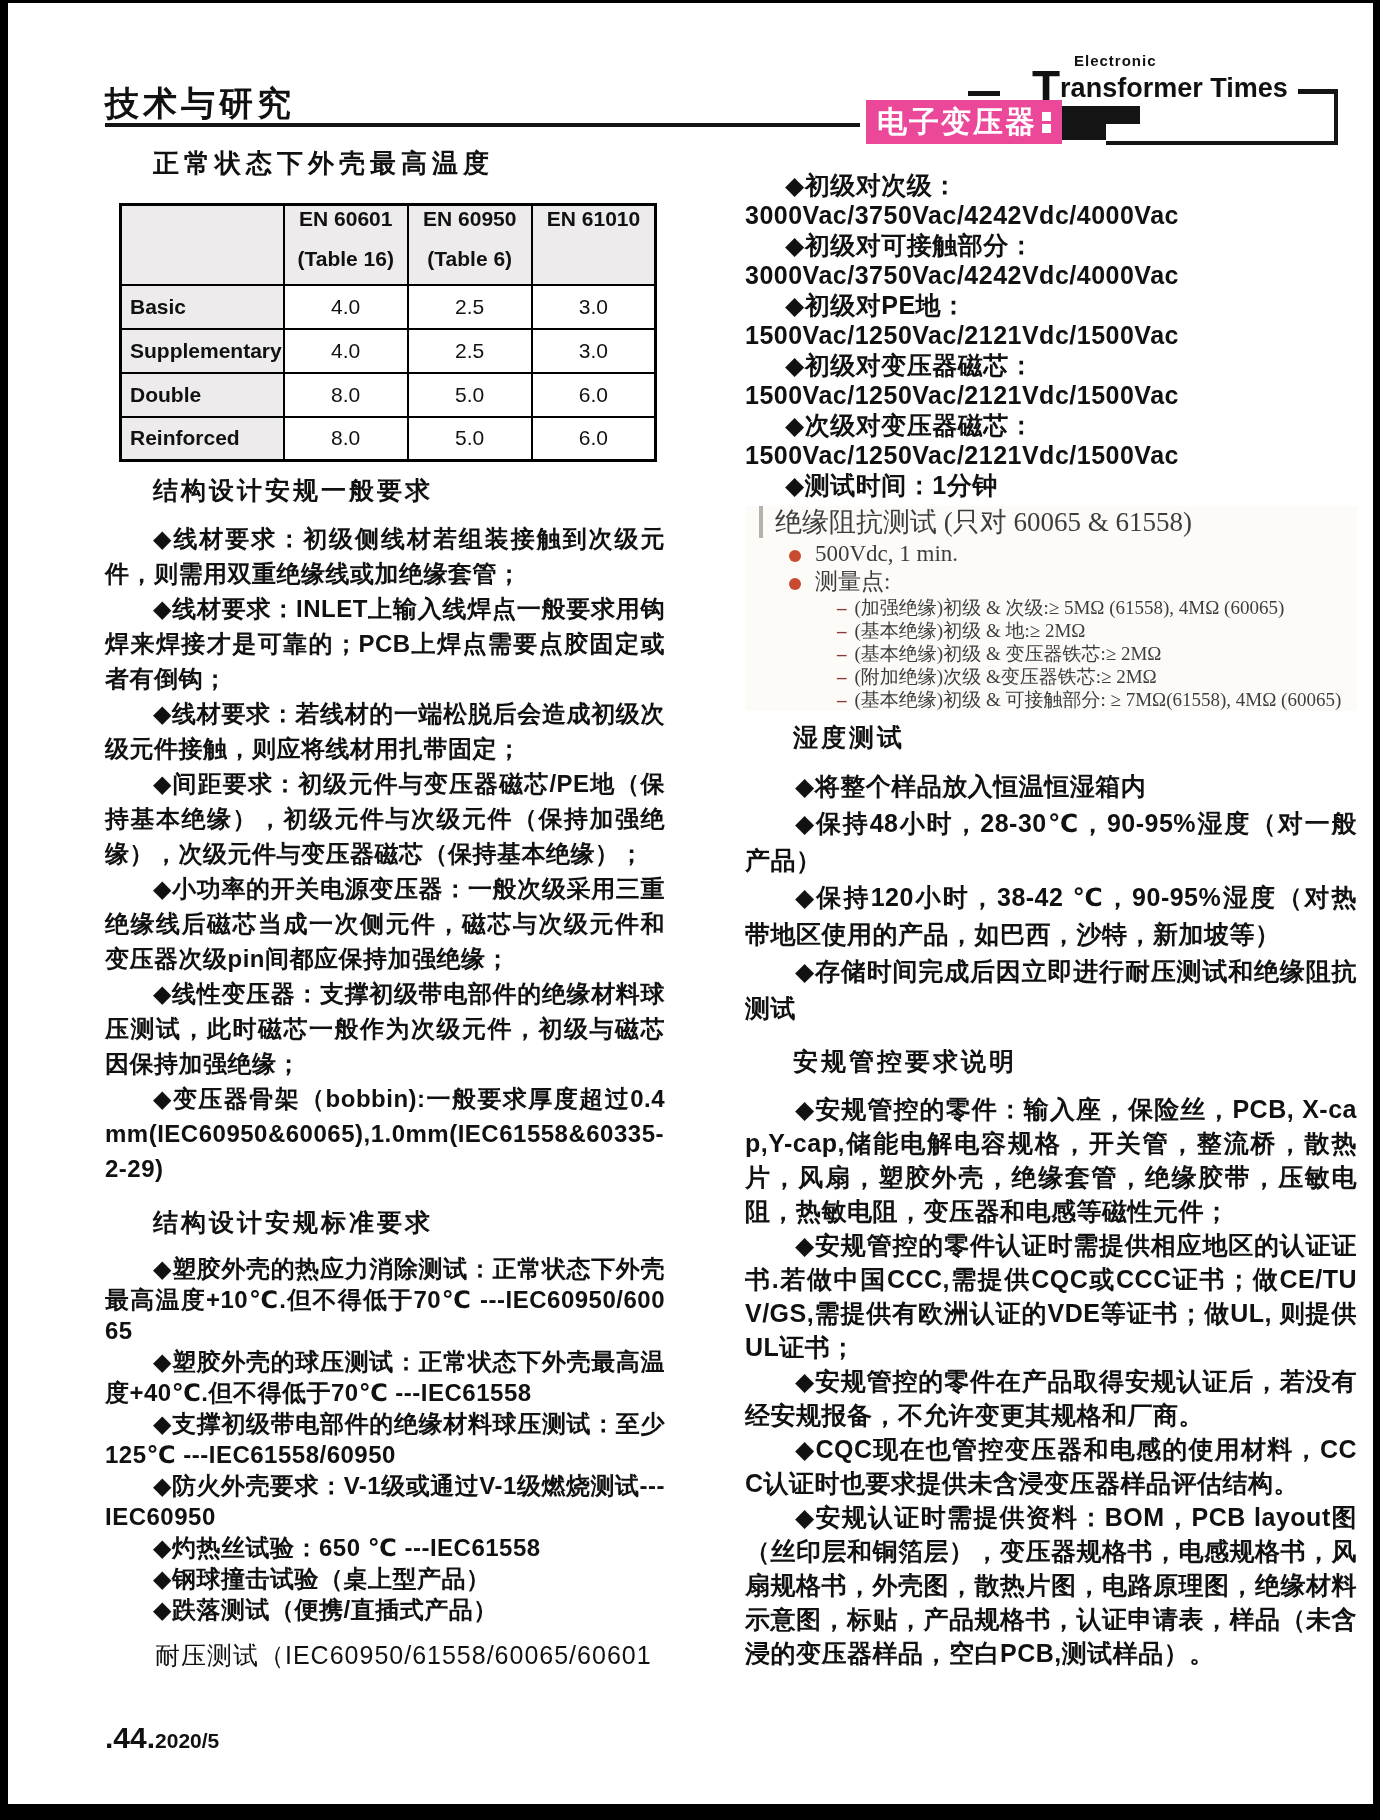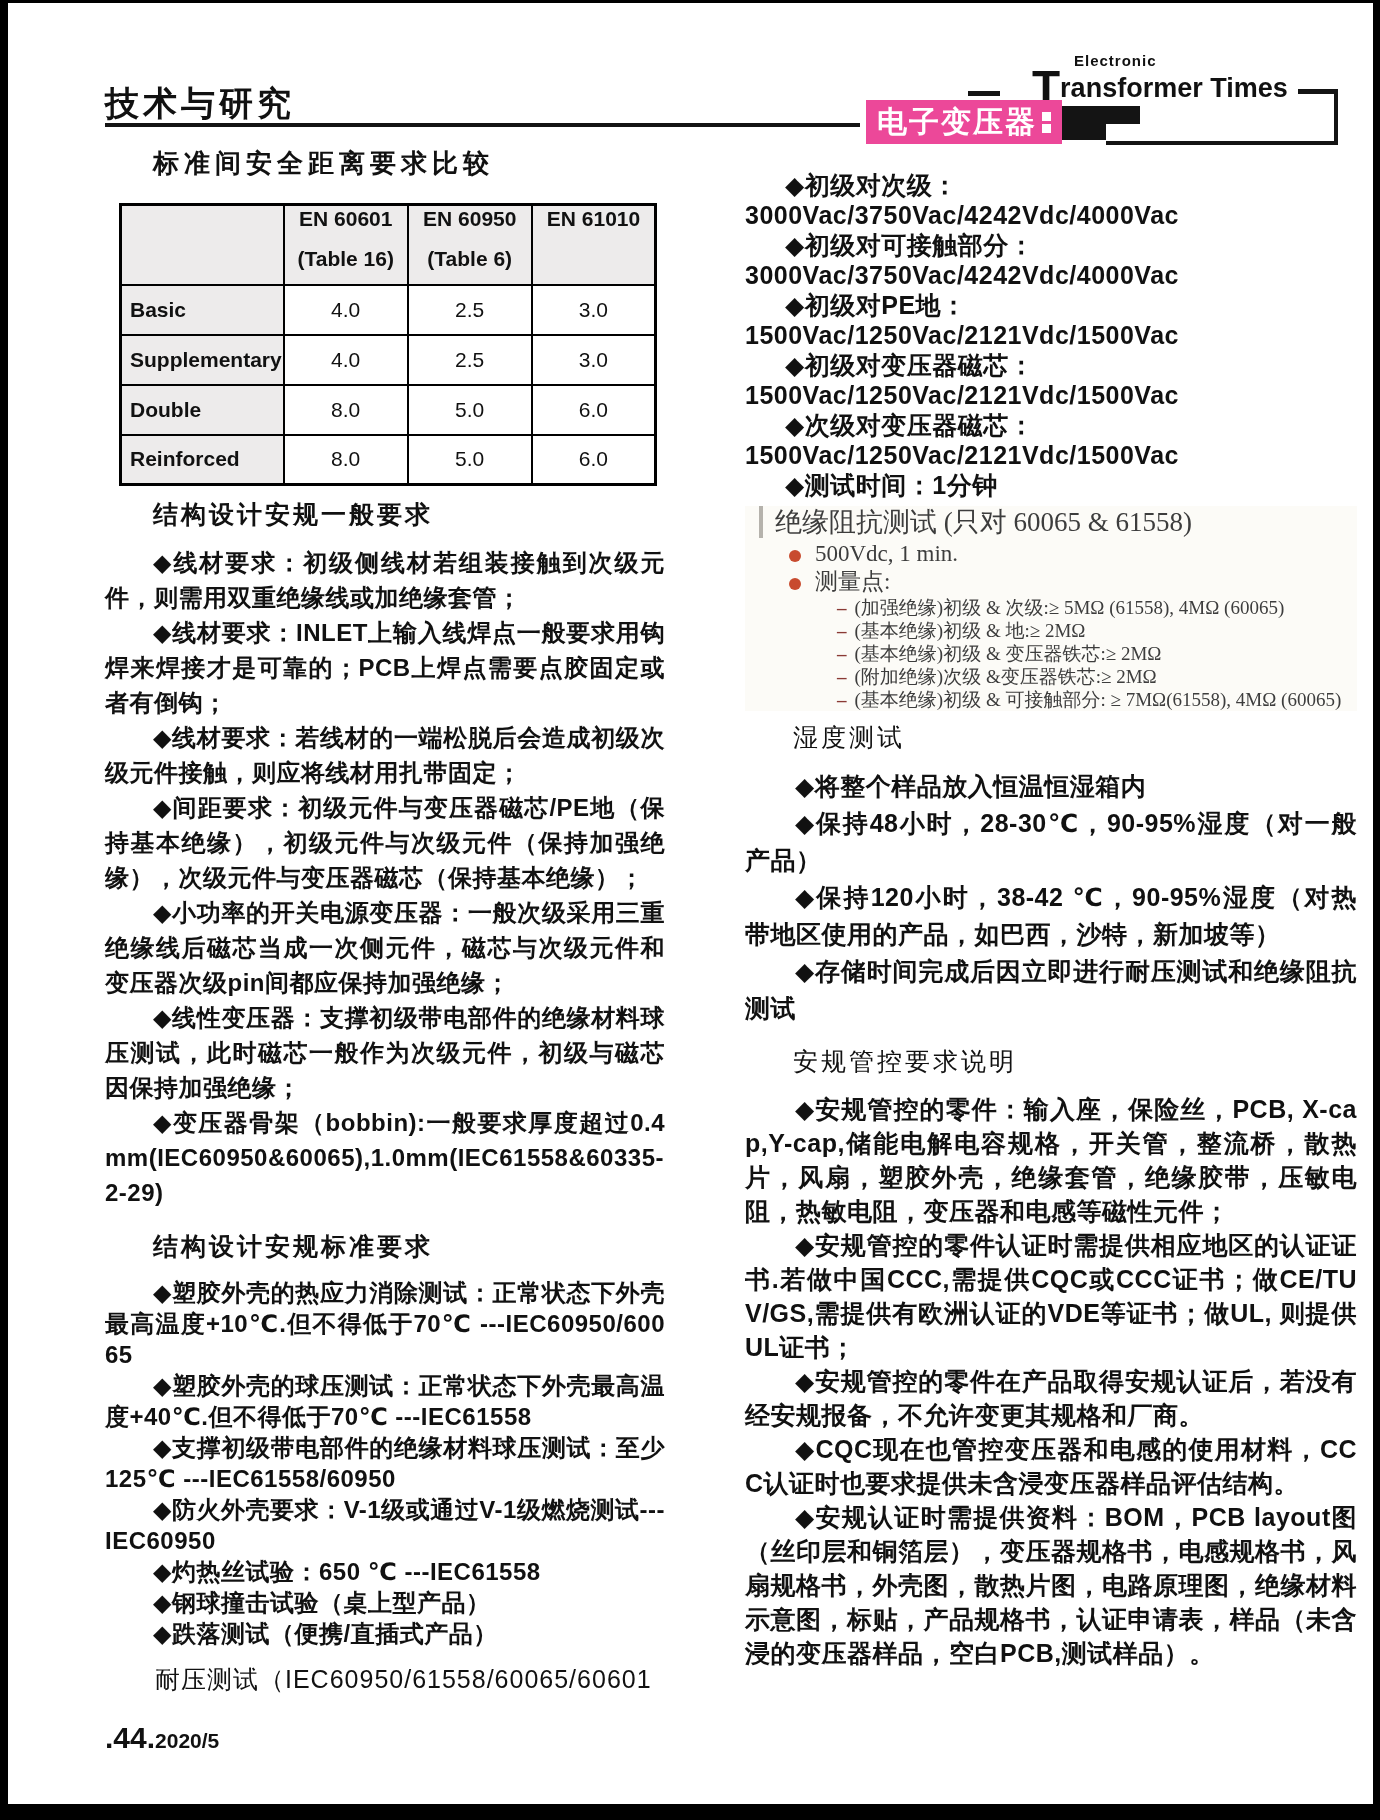--- a/index.html
+++ b/index.html
@@ -38,21 +38,21 @@
   
   .col-left{position:absolute;left:97px;top:127px;width:560px;}
   .col-right{position:absolute;left:737px;top:127px;width:612px;}
   
   .table-title{margin:16px 0 0 48px;font-size:26px;font-weight:800;letter-spacing:5px;}
   table.sd{border-collapse:collapse;margin:22px 0 0 14px;border:3px solid #000;}
   table.sd th,table.sd td{border:2px solid #000;box-sizing:border-box;}
   table.sd th{width:124px;height:80px;background:#edebeb;font-size:21px;font-weight:700;vertical-align:top;}
   table.sd th.c0{width:120px;}
   .thl1{margin-bottom:16px;}
-  table.sd td{height:50px;font-size:21px;}
+  table.sd td{height:44px;font-size:21px;}
   td.rowlabel{background:#edebeb;font-weight:800;text-align:left;padding-left:8px;}
   td.cell{background:#fff;text-align:center;font-weight:500;}
   
   .sec-heading{font-size:25px;font-weight:800;letter-spacing:3px;margin:12px 0 14px 48px;}
   .para{font-size:24px;line-height:35px;font-weight:700;text-align:justify;
         text-indent:2em;margin:0;letter-spacing:0.5px;word-break:break-all;}
   .std .para{line-height:31px;}
   .hipot-line{font-size:25px;font-weight:400;margin:14px 0 0 0;text-indent:2em;letter-spacing:1px;}
   
   .ws{margin-top:40px;}
@@ -60,21 +60,21 @@
   .ws .lbl{text-indent:1.6em;}
   
   .slide{margin-top:6px;font-family:"Liberation Serif","DejaVu Serif",serif;color:#3d3d3d;background:#fcfbf7;}
   .slide-title{font-size:27px;line-height:32px;margin:0 0 0 14px;padding-left:12px;border-left:4px solid #b5b2ac;}
   .slide-b{display:flex;align-items:flex-start;margin:4px 0 0 44px;}
   .slide-b .dot{flex:0 0 12px;width:12px;height:12px;border-radius:50%;background:#c84b2f;margin:8px 14px 0 0;}
   .slide-b p{margin:0;font-size:23px;line-height:24px;}
   .slide-points{margin:2px 0 0 92px;}
   .slide-points p{margin:0;font-size:19px;line-height:23px;padding-left:22px;text-indent:-22px;}
   .slide-points p::before{content:"\2013";color:#8a3a35;font-weight:700;margin-right:8px;}
-  .r-heading{font-size:25px;font-weight:400;letter-spacing:3px;margin:10px 0 14px 48px;}
+  .r-heading{font-size:25px;font-weight:700;letter-spacing:3px;margin:10px 0 14px 48px;}
   .hum .para,.ctrl .para{font-size:25px;letter-spacing:0.5px;}
   .hum .para{line-height:37px;}
   .ctrl .para{line-height:34px;}
   .hum{margin-top:4px;}
   
   .page-footer{position:absolute;left:97px;top:1718px;font-weight:800;}
   .page-footer .pn{font-size:30px;}
   .page-footer .issue{font-size:21px;}
 </style>
 </head>
@@ -98,21 +98,21 @@
     <span class="logo-cn-mark">
         <i></i>
         <i></i>
       </span>
   </div>
   <span class="logo-step1"></span>
   <span class="logo-step2"></span>
 
   <div class="col-left">
 
-    <div class="table-title">标准间安全距离要求比较</div>
+    <div class="table-title">正常状态下外壳最高温度</div>
 
     <table class="sd">
       <tbody>
           <tr>
         <th class="c0"></th>
         <th>
           <div class="thl1">EN 60601</div>
           <div class="thl2">(Table 16)</div>
         </th>
         <th>

